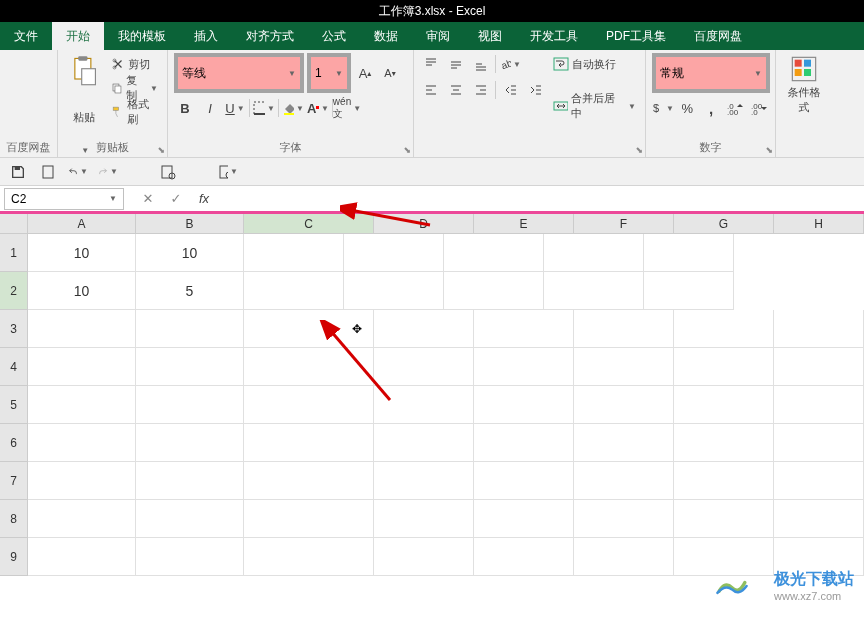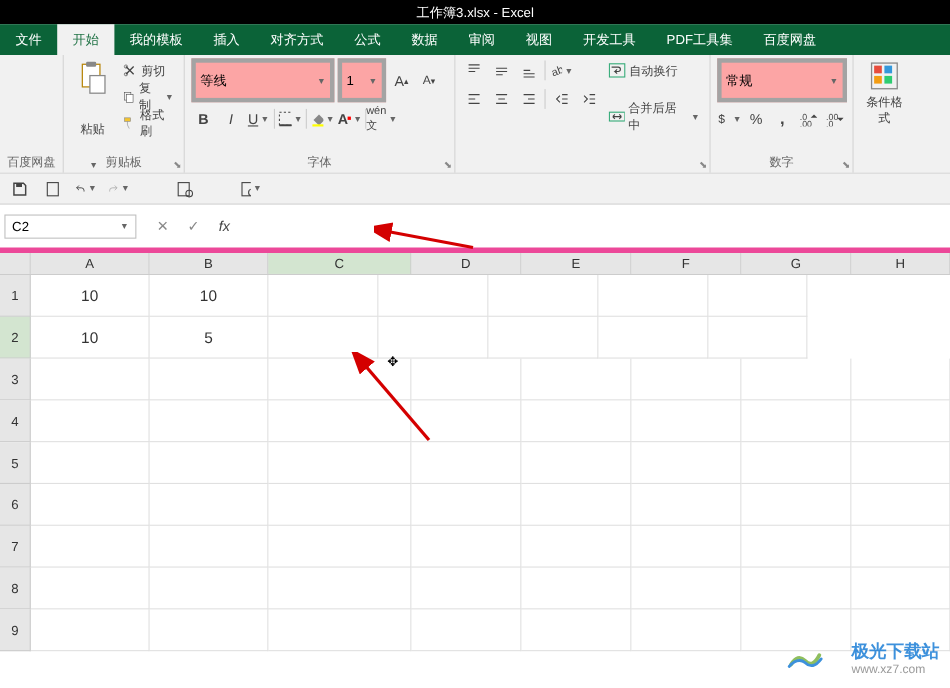--- a/index.html
+++ b/index.html
@@ -31,21 +31,21 @@
 .combo { height: 40px; border: 4px solid #a3a3a3; background: #fca5a5; display: flex; align-items: center; padding: 0 4px; font-size: 12px; cursor: pointer; }
 .combo .dd { margin-left: auto; font-size: 8px; color: #666; }
 .row { display: flex; gap: 3px; align-items: center; }
 .btnsq { width: 22px; height: 22px; display: flex; align-items: center; justify-content: center; cursor: pointer; font-size: 13px; color: #444; }
 
 
 .qat { background: #f1f1f1; height: 28px; border-bottom: 1px solid #d4d4d4; display: flex; align-items: center; gap: 10px; padding: 0 8px; }
 .qat .qbtn { width: 20px; height: 20px; display: flex; align-items: center; justify-content: center; cursor: pointer; }
 
 
-.formula-bar { height: 44px; border-bottom: 5px solid #ec4899; display: flex; align-items: center; }
+.formula-bar { height: 28px; border-bottom: 3px solid #ec4899; display: flex; align-items: center; }
 .name-box { width: 120px; border: 1px solid #c0c0c0; margin: 2px 4px; height: 22px; display: flex; align-items: center; padding: 0 6px; font-size: 12px; background: #fff; }
 .name-box .dd { margin-left: auto; font-size: 8px; color: #666; }
 .fb-btns { display: flex; gap: 8px; padding: 0 10px; align-items: center; }
 .fb-btn { width: 20px; height: 20px; display: flex; align-items: center; justify-content: center; cursor: pointer; color: #888; font-size: 13px; }
 .fb-btn.fx { font-style: italic; font-family: serif; color: #444; }
 .formula-input { flex: 1; padding: 0 8px; font-size: 13px; height: 22px; display: flex; align-items: center; }
 
 
 .grid { position: relative; }
 .col-headers { display: flex; height: 20px; background: #e6e6e6; border-bottom: 1px solid #ccc; }
@@ -58,21 +58,21 @@
 .row-h.sel { background: #d3e5d0; }
 .cell { border-right: 1px solid #e0e0e0; border-bottom: 1px solid #e0e0e0; display: flex; align-items: center; justify-content: center; font-size: 14px; color: #333; position: relative; }
 .cell.selected { outline: 2px solid #217346; outline-offset: -1px; z-index: 2; }
 .cell.selected::after { content:''; position:absolute; right:-3px; bottom:-3px; width:6px; height:6px; background:#217346; border:1px solid #fff; }
 .col-A{width:108px}.col-B{width:108px}.col-C{width:130px}.col-D{width:100px}.col-E{width:100px}.col-F{width:100px}.col-G{width:100px}.col-H{width:90px}
 
 
 .arrow { position: absolute; z-index: 50; pointer-events:none; }
 
 
-.watermark { position: absolute; right: 10px; bottom: 10px; opacity: 0.85; display:flex; align-items:center; gap:24px; z-index: 60; }
+.watermark { position: absolute; right: 10px; bottom: 23px; opacity: 0.85; display:flex; align-items:center; gap:24px; z-index: 60; }
 .watermark .logo { width:36px; height:24px; }
 .watermark .txt { font-size:16px; color:#1c7ed6; font-weight:bold; }
 .watermark .sub { font-size:11px; color:#888; display:block; }
 
 .cursor-plus { position:absolute; font-size:12px; color:#000; }
 .dialog-launcher { position:absolute; right:2px; bottom:2px; font-size:9px; color:#888; cursor:pointer; }
 </style>
 </head>
 <body>
 

